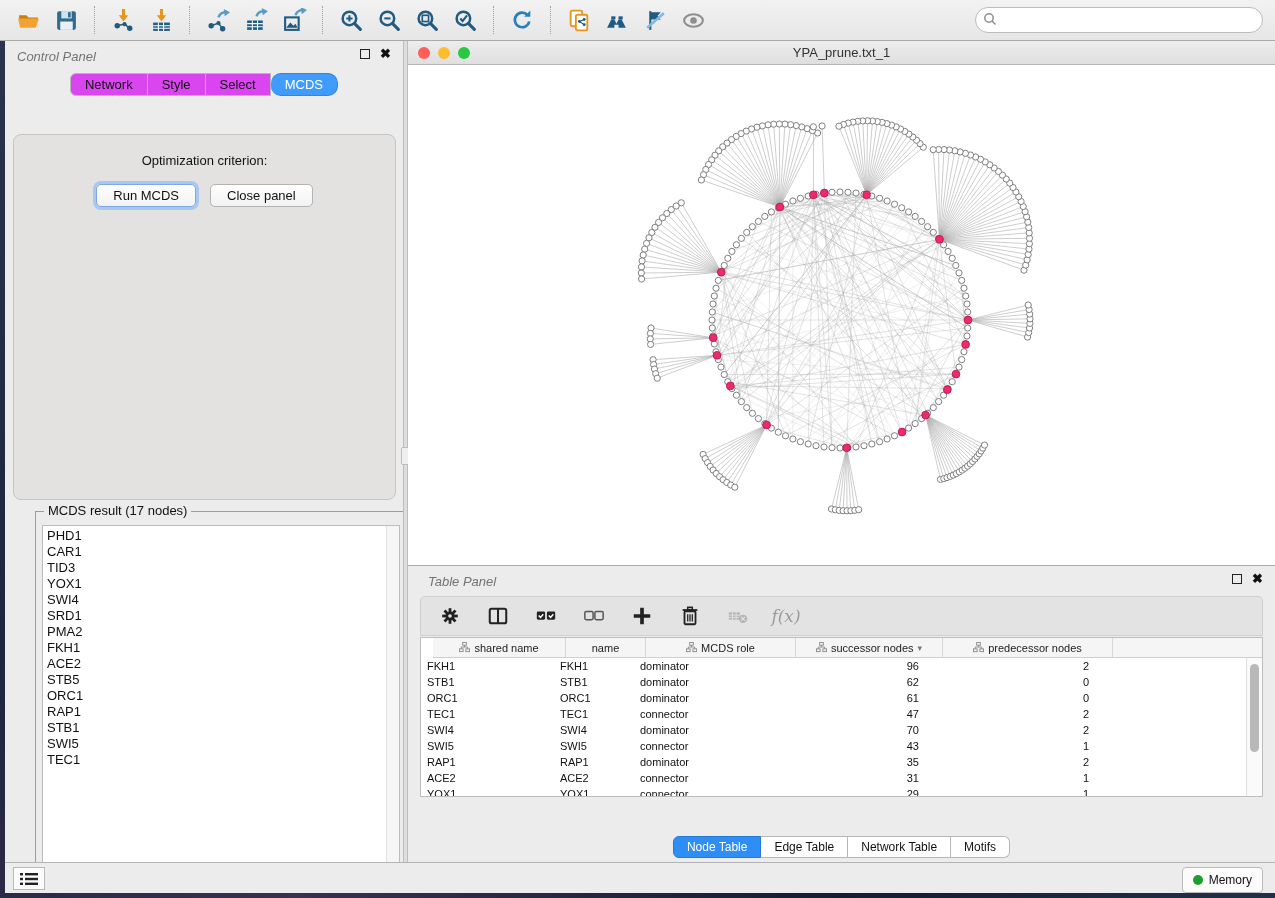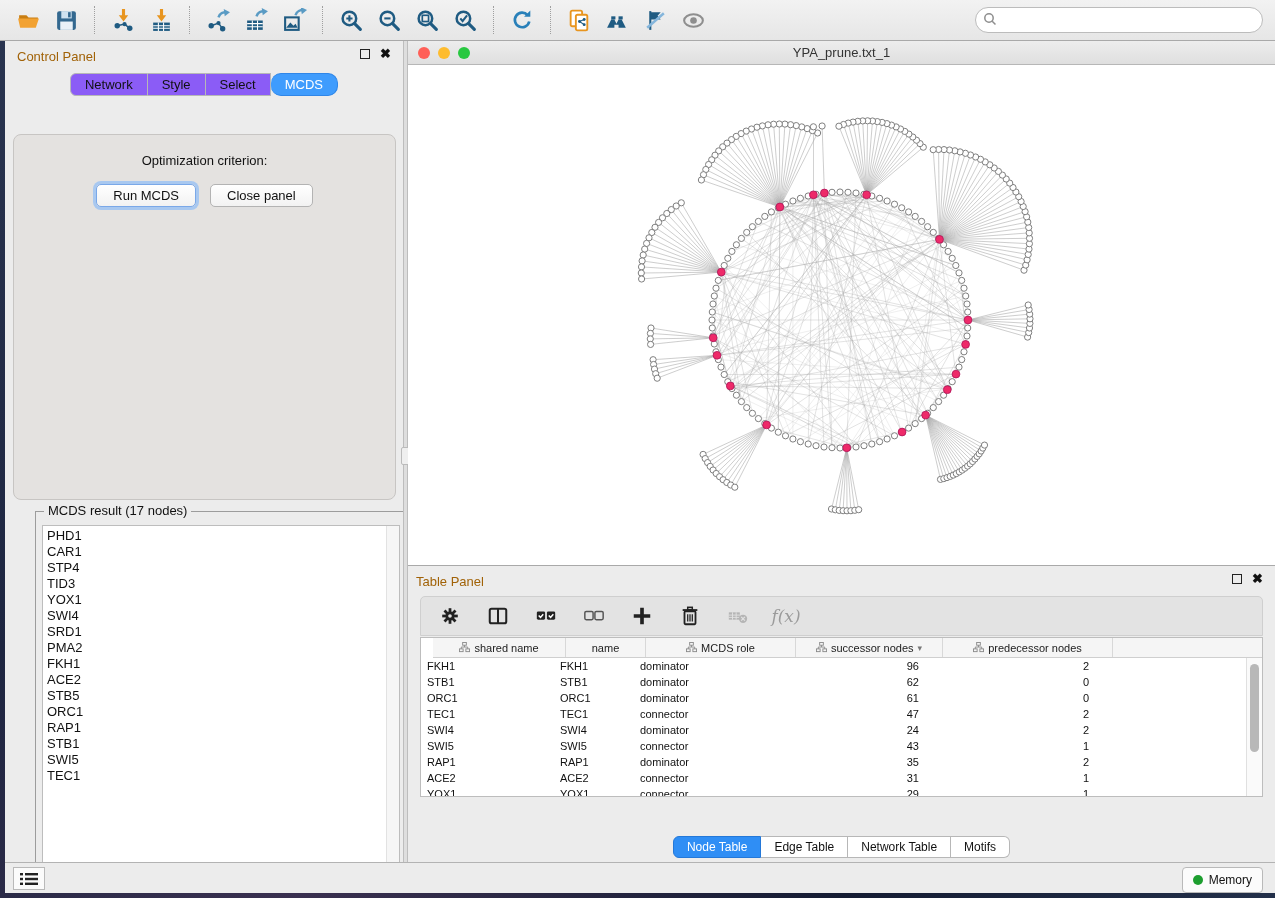--- a/index.html
+++ b/index.html
@@ -13,26 +13,26 @@
     display:flex; align-items:center; padding:0 10px; gap:2px; z-index:5;}
   .tb-btn { width:36px; height:34px; display:flex; align-items:center; justify-content:center; border-radius:4px; }
   .tb-sep { width:1px; height:28px; border-left:1px dotted #9f9f9f; margin:0 8px; }
   .searchwrap { position:absolute; right:12px; top:7px; width:288px; height:26px; }
   .searchwrap input { width:100%; height:100%; border:1px solid #bcbcbc; border-radius:13px;
     padding:0 10px 0 28px; font-size:12px; background:#fff; outline:none; }
   .searchwrap svg { position:absolute; left:8px; top:5px; }
   
   .control-panel { position:absolute; left:5px; top:41px; width:398px; height:821px; background:#ececec; }
   .panel-head { position:relative; height:26px; display:flex; align-items:center; padding:4px 12px 0; }
-  .panel-title { font-size:13px; color:#a16207; }
+  .panel-title { font-size:13px; color:#737373;font-style:italic; }
   .win-btns { position:absolute; right:12px; top:8px; display:flex; gap:10px; align-items:center;}
   .float-ico { width:10px; height:10px; border:1.7px solid #222; display:inline-block; }
   .close-ico { font-size:13px; font-weight:bold; color:#111; line-height:10px; }
   .tabrow { display:flex; justify-content:center; margin-top:6px; }
-  .tab { border:1px solid #b7b7b7; border-left:none; background:#8b5cf6; font-size:13px;
+  .tab { border:1px solid #b7b7b7; border-left:none; background:#d946ef; font-size:13px;
     padding:3px 14px; color:#111; }
   .tab:first-child { border-left:1px solid #b7b7b7; border-radius:6px 0 0 6px; }
   .tab:last-child  { border-radius:0 6px 6px 0; }
   .tab.sel { background:#3f9cfd; border-color:#2f86e8; color:#fff;border-radius:10px; }
   .inner-panel { position:absolute; left:8px; top:93px; width:383px; height:366px;
     background:#e4e2e0; border:1px solid #c7c5c3; border-radius:8px; }
   .opt-label { text-align:center; margin-top:18px; font-size:13px; color:#111; }
   .selectbox { position:relative; margin:12px auto 0; width:312px; height:26px; background:#fff;
     border:1px solid #b3b3b3; border-radius:5px; font-size:13px; display:flex; align-items:center;
     padding-left:10px; box-shadow:0 1px 1px rgba(0,0,0,.08); }
@@ -62,21 +62,21 @@
     border-bottom:1px solid #a9a9a9; }
   .net-titlebar { height:24px; background:linear-gradient(#ededed,#dfdfdf); border-bottom:1px solid #b7b7b7;
     position:relative; display:flex; align-items:center; justify-content:center; }
   .net-title { font-size:13px; color:#333; }
   .lights { position:absolute; left:10px; top:6px; display:flex; gap:8px; }
   .light { width:12px; height:12px; border-radius:50%; }
   .net-canvas { position:absolute; left:0; top:24px; width:867px; height:500px; background:#fff; }
   
   .table-panel { position:absolute; left:408px; top:565px; width:867px; height:297px; background:#ececec;
     border-top:1px solid #a9a9a9; }
-  .tp-head { position:relative; height:26px; display:flex; align-items:center; padding:4px 8px 0; }
+  .tp-head { position:relative; height:26px; display:flex; align-items:center; padding:4px 20px 0; }
   .tp-toolbar { position:absolute; left:12px; top:30px; width:843px; height:40px;
     background:#e3e3e3; border:1px solid #cfcfcf; border-radius:5px 5px 0 0;
     display:flex; align-items:center; gap:22px; padding:0 16px; }
   .tpt-btn { display:flex; align-items:center; justify-content:center; width:26px; height:26px; }
   .fx { font-family:"DejaVu Serif",serif; font-style:italic; font-size:17px; color:#9b9b9b; }
   .tbl { position:absolute; left:12px; top:71px; width:843px; height:160px; background:#fff;
     border:1px solid #bdbdbd; overflow:hidden;padding-left:12px; }
   .tbl-header { display:grid; height:20px; background:#f5f5f5; border-bottom:1px solid #cfcfcf;
     font-size:11px; color:#222; }
   .th { display:flex; align-items:center; justify-content:center; gap:4px; border-right:1px solid #d8d8d8;
@@ -265,21 +265,20 @@
         <button class="mac-btn focus">Run MCDS</button>
         <button class="mac-btn">Close panel</button>
       </div>
     </div>
     <div class="groupbox">
       <span class="group-title">MCDS result (17 nodes)</span>
       <div class="resultlist" id="result-list">
           <div class="track"></div>
           <div>PHD1</div>
           <div>CAR1</div>
-          <div>STP4</div>
           <div>TID3</div>
           <div>YOX1</div>
           <div>SWI4</div>
           <div>SRD1</div>
           <div>PMA2</div>
           <div>FKH1</div>
           <div>ACE2</div>
           <div>STB5</div>
           <div>ORC1</div>
           <div>RAP1</div>
@@ -1072,21 +1071,21 @@
             <div class="td">TEC1</div>
             <div class="td">connector</div>
             <div class="td num">47</div>
             <div class="td num">2</div>
             <div class="td"></div>
           </div>
           <div class="tr" style="grid-template-columns: 133px 80px 150px 147px 170px 1fr;">
             <div class="td">SWI4</div>
             <div class="td">SWI4</div>
             <div class="td">dominator</div>
-            <div class="td num">24</div>
+            <div class="td num">70</div>
             <div class="td num">2</div>
             <div class="td"></div>
           </div>
           <div class="tr" style="grid-template-columns: 133px 80px 150px 147px 170px 1fr;">
             <div class="td">SWI5</div>
             <div class="td">SWI5</div>
             <div class="td">connector</div>
             <div class="td num">43</div>
             <div class="td num">1</div>
             <div class="td"></div>

